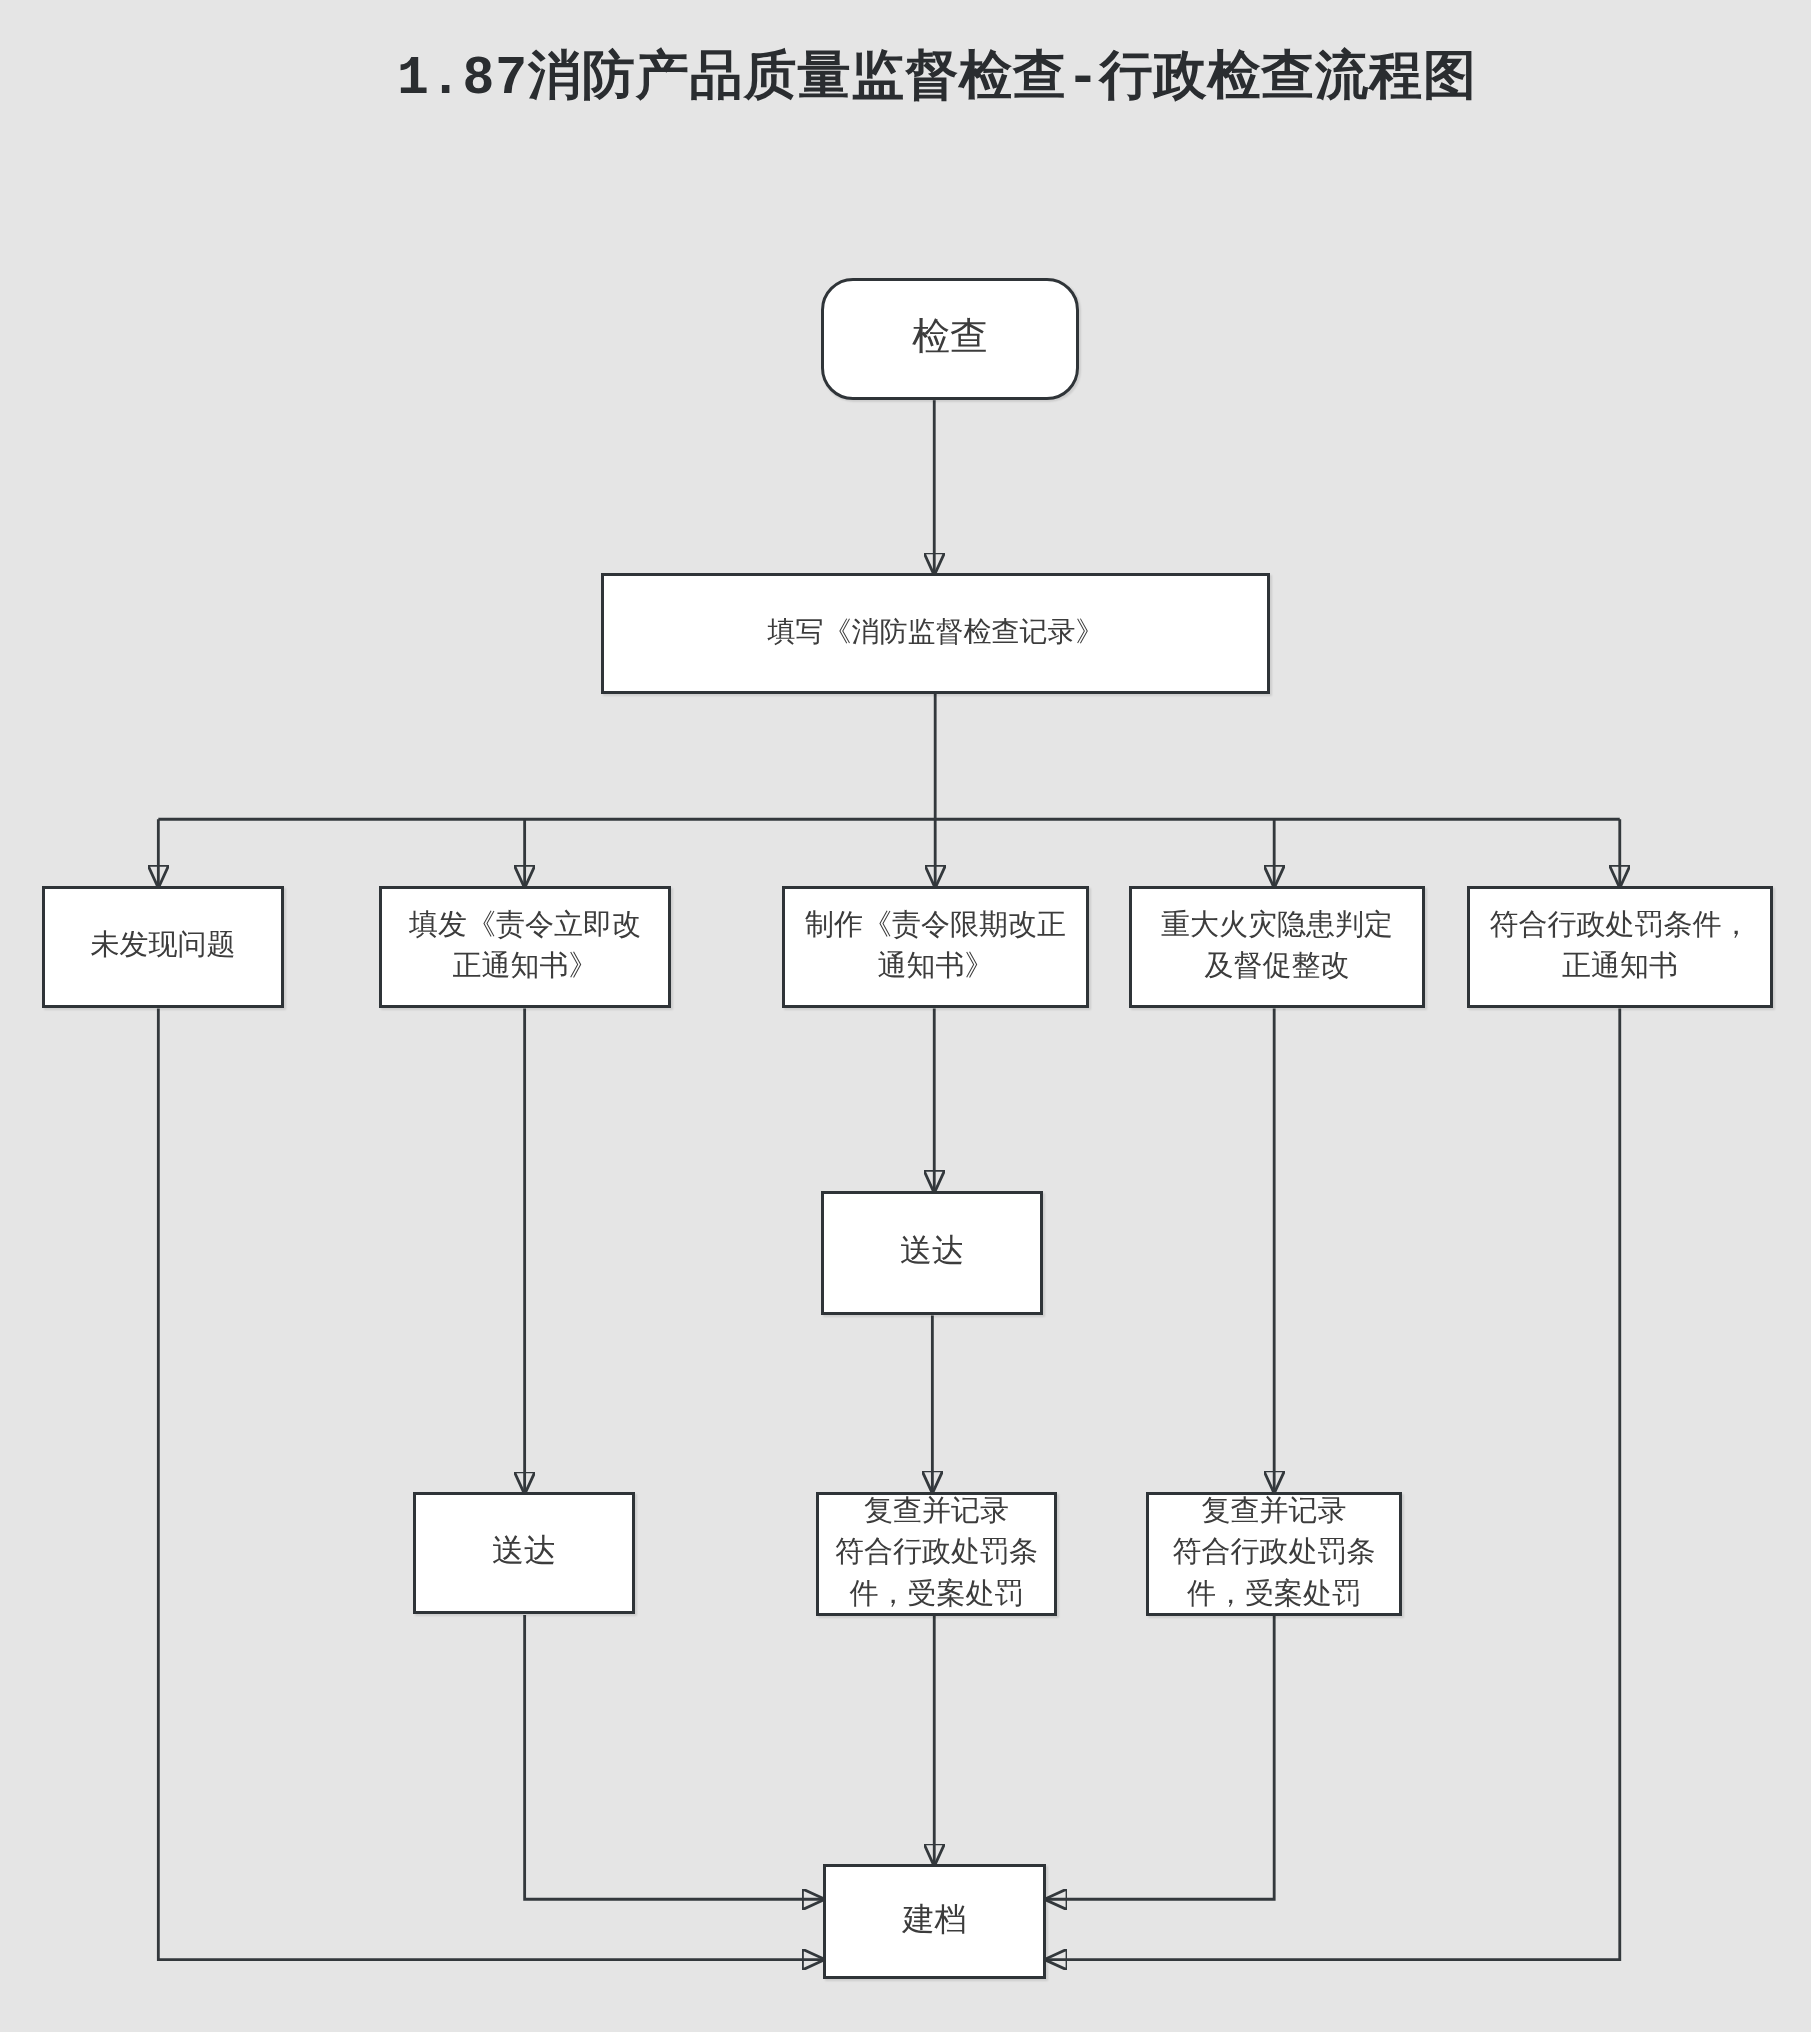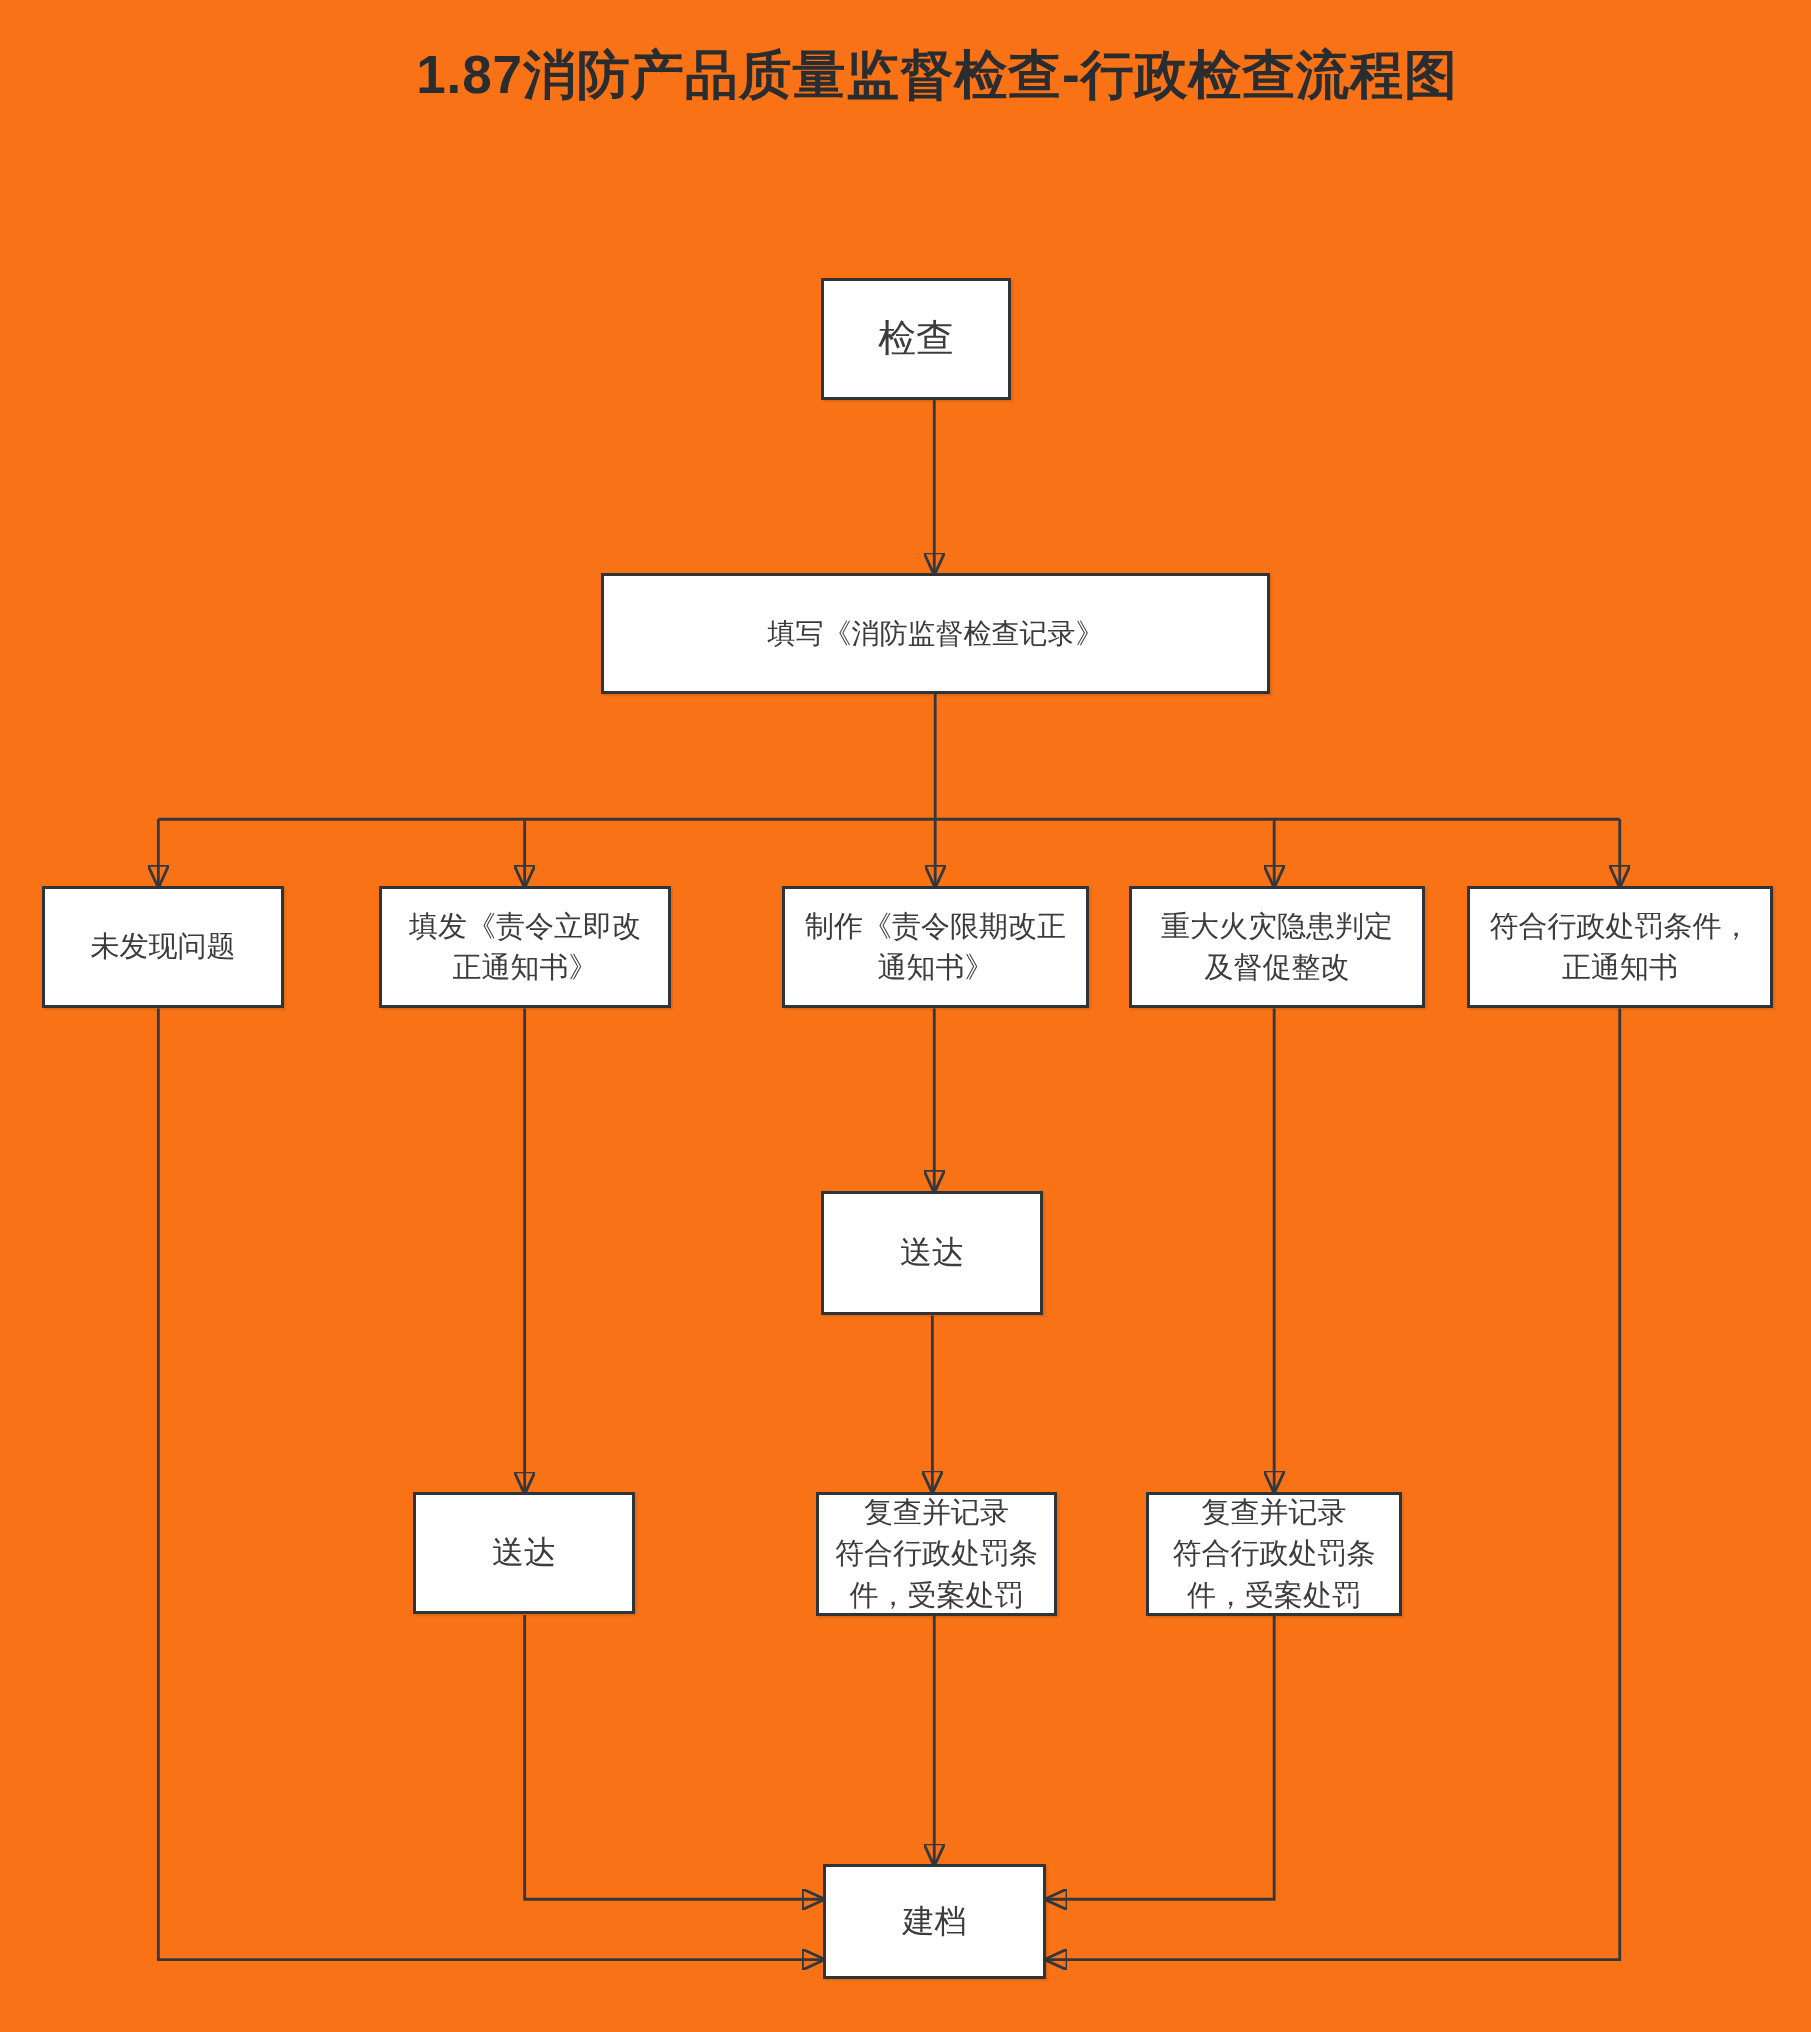--- a/index.html
+++ b/index.html
@@ -4,22 +4,22 @@
 <style>
   html, body {
     margin: 0;
     padding: 0;
     background: #ffffff;
   }
   .canvas {
     position: relative;
     width: 1812px;
     height: 2033px;
-    background: #f97316;
-    font-family: Liberation Sans, sans-serif;
+    background: #e5e5e5;
+    font-family: Liberation Mono, monospace;
     overflow: hidden;
   }
   .flow-title {
     position: absolute;
     left: 937px;
     top: 40px;
     transform: translateX(-50%);
     white-space: nowrap;
     font-size: 53px;
     font-weight: bold;
@@ -51,21 +51,21 @@
     box-shadow: 1.9px 1.9px 1.9px rgba(0,0,0,0.10);
   }
   .node .lbl {
     white-space: pre-line;
     line-height: 1.42;
   }
   .f40 { font-size: 38px; }
   .f38 { font-size: 28px; }
   .f34 { font-size: 32px; }
   .f31 { font-size: 29px; }
-  .n-inspect        { left: 821px;  top: 278px;  width: 190px; height: 122px; }
+  .n-inspect        { left: 821px;  top: 278px;  width: 258px; height: 122px; border-radius: 32px; }
   .n-record         { left: 601px;  top: 573px;  width: 669px; height: 121px; }
   .n-no-issue       { left: 42px;   top: 886px;  width: 242px; height: 122px; }
   .n-immediate      { left: 379px;  top: 886px;  width: 292px; height: 122px; }
   .n-deadline       { left: 782px;  top: 886px;  width: 307px; height: 122px; }
   .n-major          { left: 1129px; top: 886px;  width: 296px; height: 122px; }
   .n-penalty        { left: 1467px; top: 886px;  width: 306px; height: 122px; }
   .n-deliver-center { left: 821px;  top: 1191px; width: 222px; height: 124px; }
   .n-deliver-left   { left: 413px;  top: 1492px; width: 222px; height: 122px; }
   .n-recheck-center { left: 816px;  top: 1492px; width: 241px; height: 124px; }
   .n-recheck-right  { left: 1146px; top: 1492px; width: 256px; height: 124px; }

